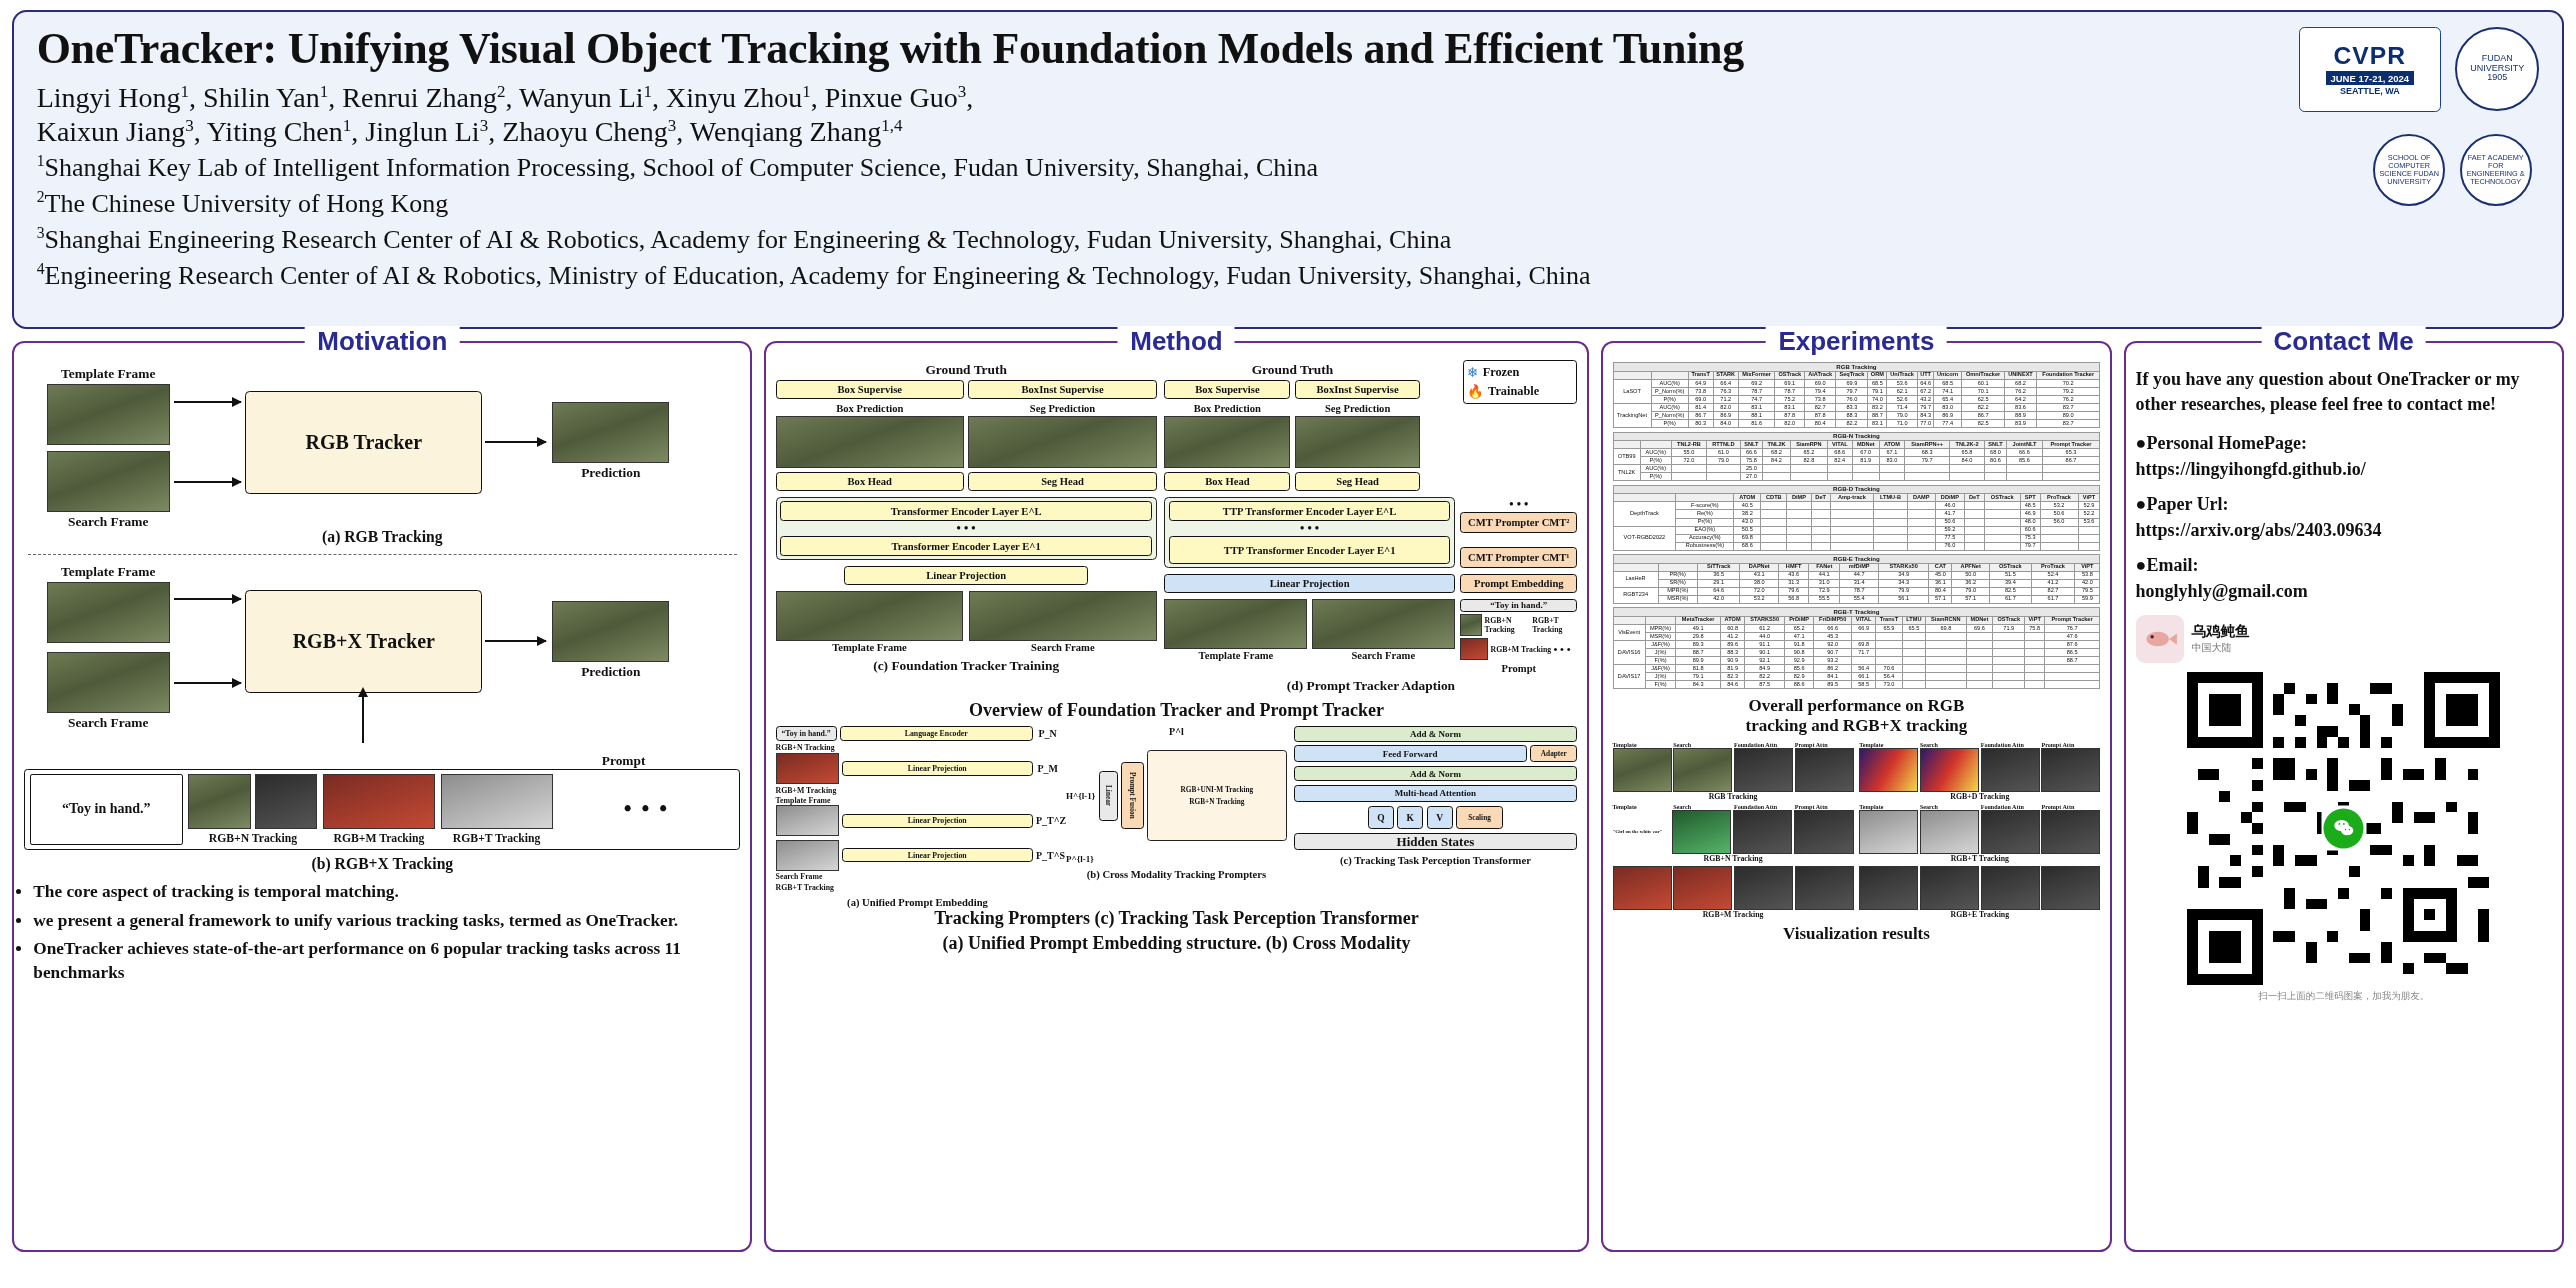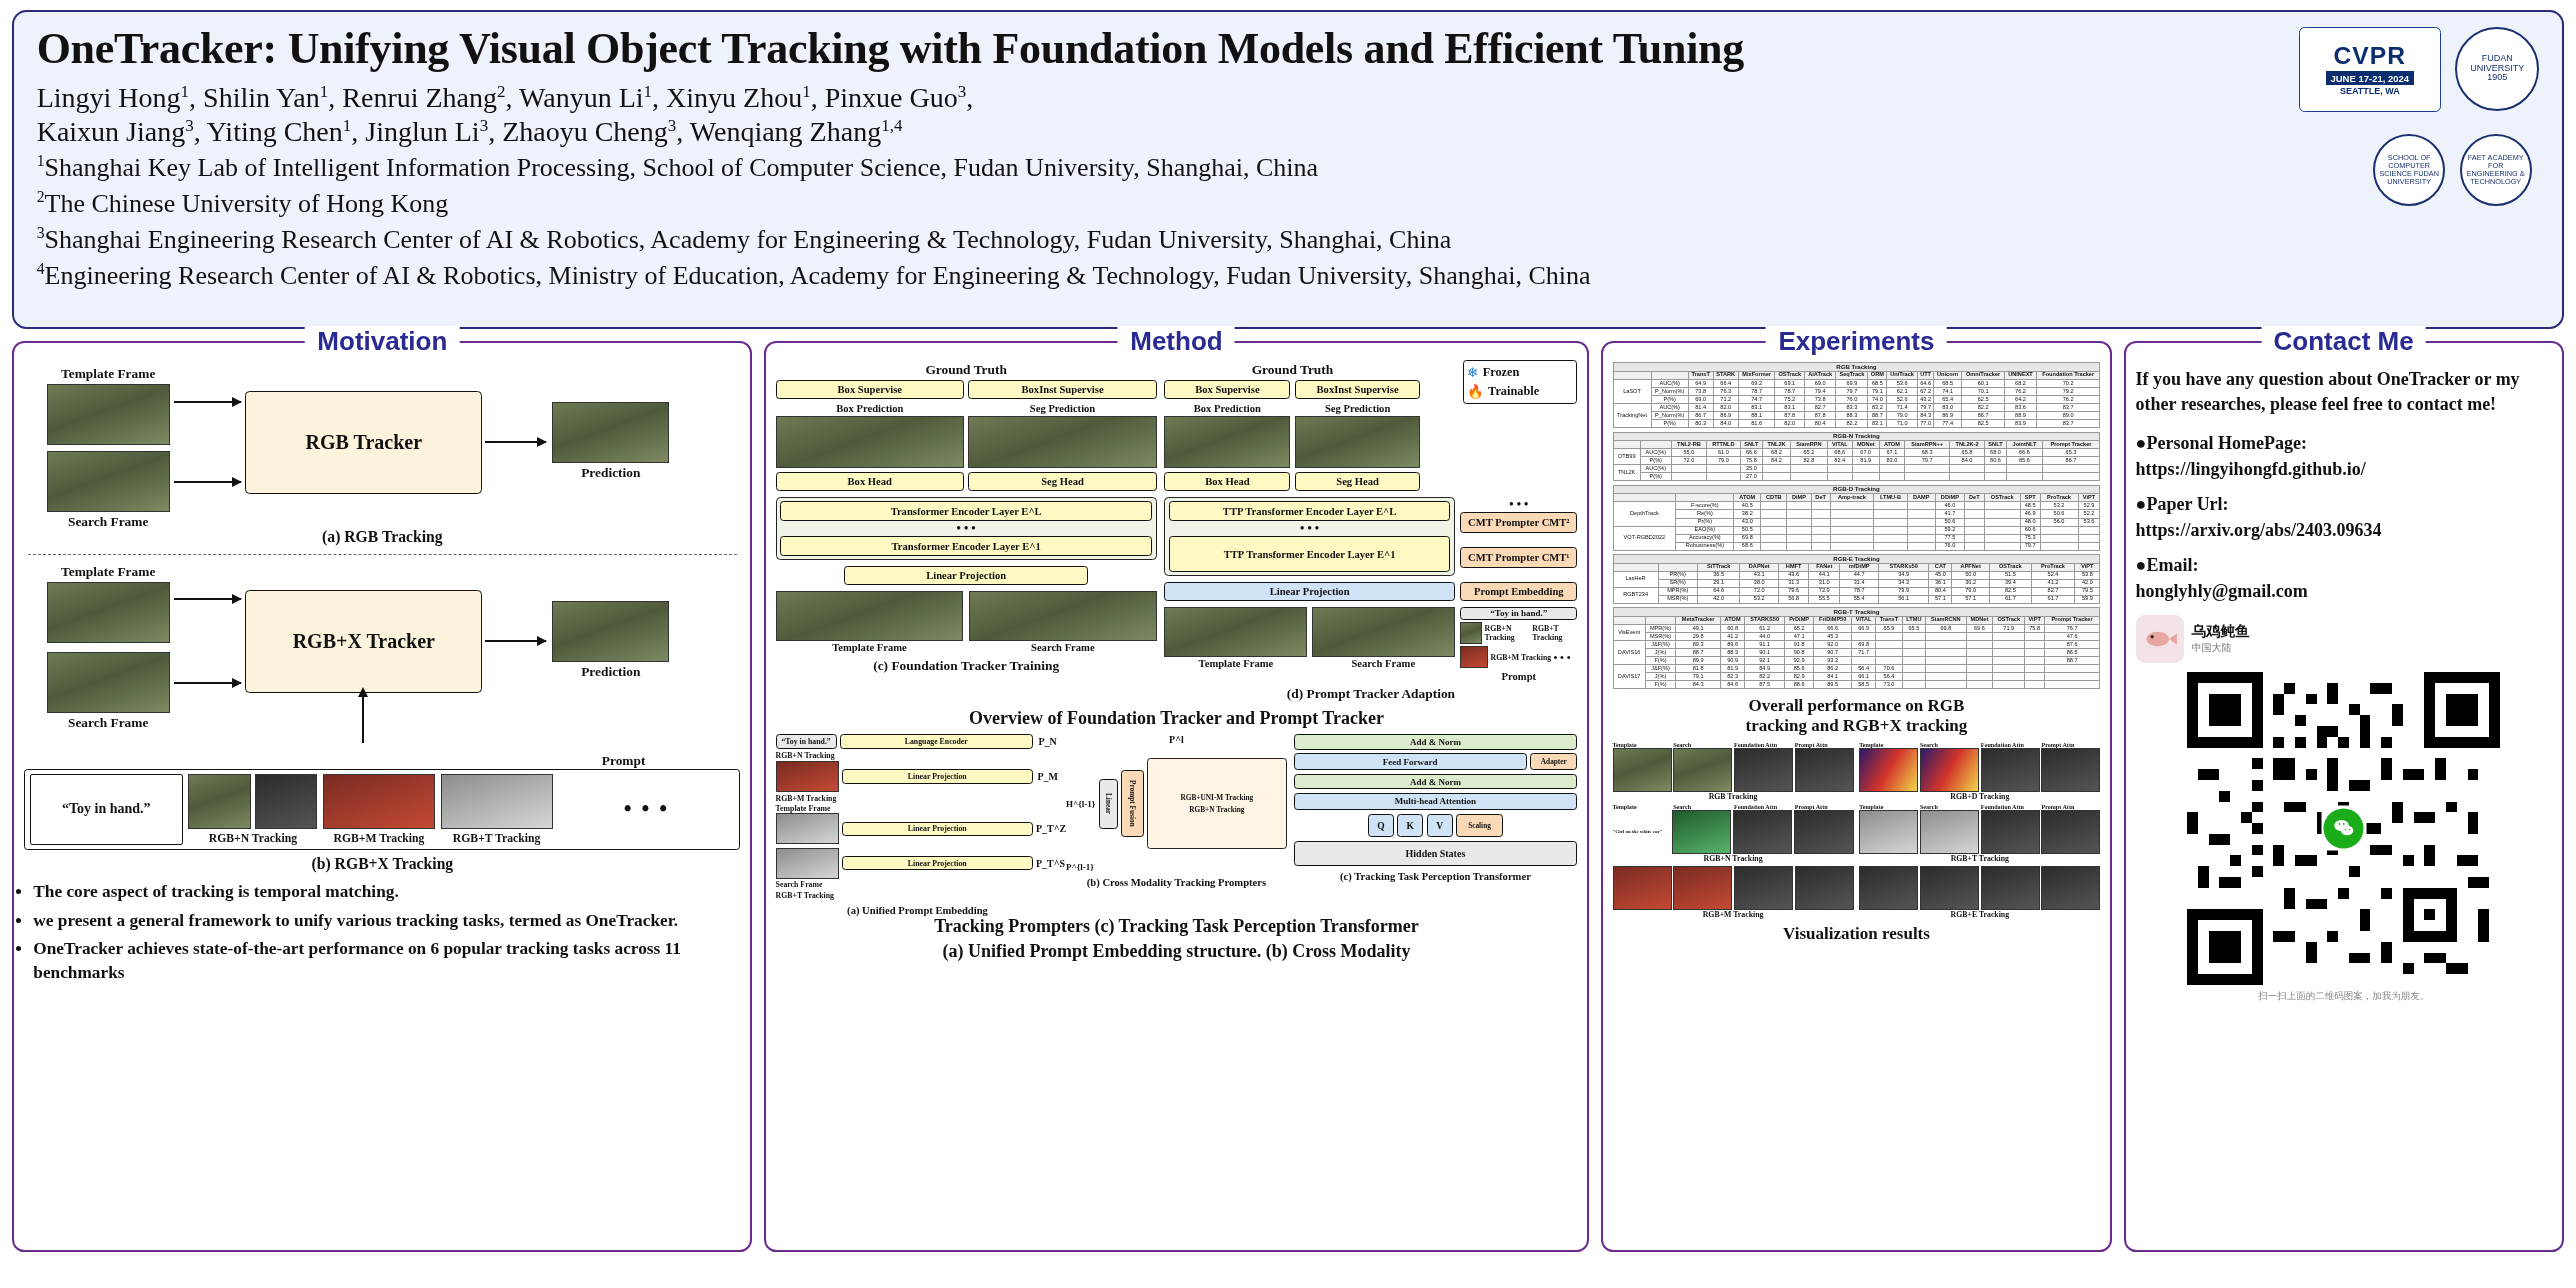--- a/index.html
+++ b/index.html
@@ -286,21 +286,21 @@
           </div>
           <div style="display:flex;gap:4.5px;margin-top:4.5px;width:62%;">
             <div class="mbox red" style="flex:1;height:19px;">Box Head</div>
             <div class="mbox red" style="flex:1;height:19px;">Seg Head</div>
           </div>
 
           <div style="display:flex;gap:5.6px;margin-top:5.6px;align-items:flex-start;">
             <div class="stage-wrap" style="flex:1;">
               <div class="mbox red" style="height:20px;">TTP Transformer Encoder Layer E^L</div>
               <div style="text-align:center;font-size:12.3px;font-weight:bold;">• • •</div>
-              <div class="mbox red" style="height:36px;">TTP Transformer Encoder Layer E^1</div>
+              <div class="mbox red" style="height:28px;">TTP Transformer Encoder Layer E^1</div>
             </div>
             <div style="width:117px;">
               <div style="text-align:center;font-size:12.3px;font-weight:bold;">• • •</div>
               <div class="mbox orange" style="height:21px;">CMT Prompter CMT²</div>
               <div class="mbox orange" style="height:21px;margin-top:14.5px;">CMT Prompter CMT¹</div>
             </div>
           </div>
 
           <div style="display:flex;gap:5.6px;margin-top:5.6px;">
             <div class="mbox bluebox" style="flex:1;height:19px;">Linear Projection</div>
@@ -392,21 +392,21 @@
             <div class="mbox orange" style="width:47px;height:17px;font-size:7.3px;">Adapter</div>
           </div>
           <div class="mbox greenbox" style="height:15.7px;margin-top:3.4px;font-size:9px;">Add &amp; Norm</div>
           <div class="mbox bluebox" style="height:17px;margin-top:3.4px;font-size:9px;">Multi-head Attention</div>
           <div style="display:flex;gap:3.4px;margin-top:4.5px;justify-content:center;align-items:center;">
             <div class="mbox bluebox" style="width:26px;height:22.4px;font-size:9.5px;">Q</div>
             <div class="mbox bluebox" style="width:26px;height:22.4px;font-size:9.5px;">K</div>
             <div class="mbox bluebox" style="width:26px;height:22.4px;font-size:9.5px;">V</div>
             <div class="mbox orange" style="width:47px;height:22.4px;font-size:7.3px;">Scaling</div>
           </div>
-          <div class="mbox grayb" style="height:25px;margin-top:4.5px;font-size:10px;">Hidden States</div>
+          <div class="mbox grayb" style="height:17px;margin-top:4.5px;font-size:13px;">Hidden States</div>
           <div class="caption-b" style="font-size:10.6px;margin-top:4.5px;">(c) Tracking Task Perception Transformer</div>
         </div>
       </div>
 
       <div class="section-cap" style="margin-top:0;">Tracking Prompters (c) Tracking Task Perception Transformer</div>
       <div class="section-cap" style="margin-top:4.5px;">(a) Unified Prompt Embedding structure. (b) Cross Modality</div>
     </div>
 
     <div class="panel c3">
       <div class="panel-title">Experiments</div>

